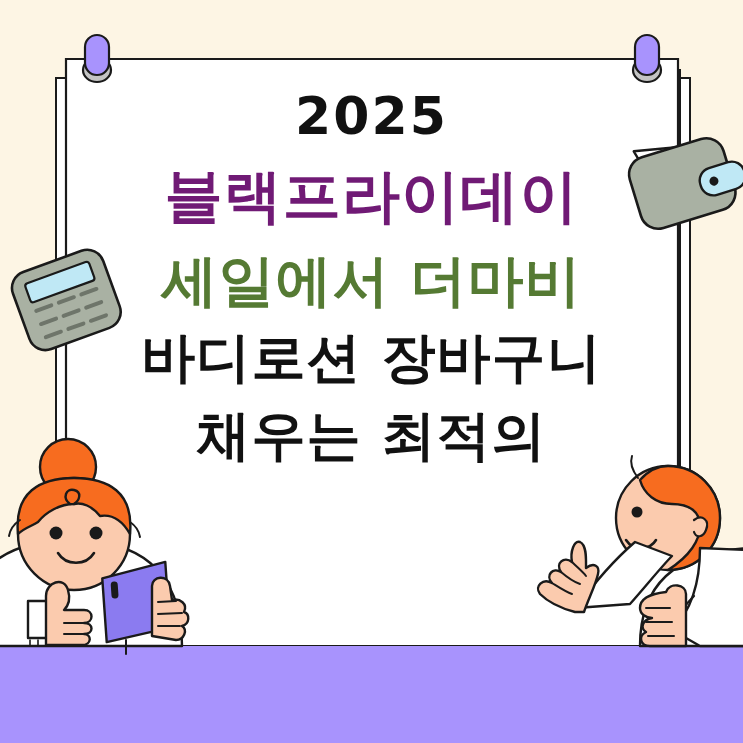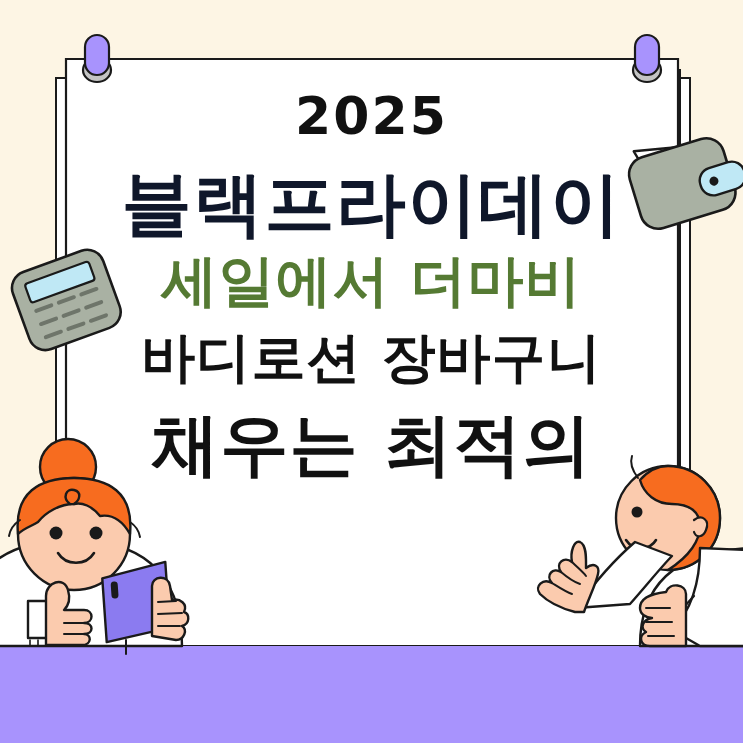--- a/index.html
+++ b/index.html
@@ -30,24 +30,24 @@
     position: absolute;
     left: 0;
     width: 743px;
     text-align: center;
     font-family: "DejaVu Sans", "Liberation Sans", sans-serif;
     font-weight: 700;
     white-space: nowrap;
     letter-spacing: 0.02em;
   }
   #line-year   { top: 86px;  font-size: 52px; color: #111111; letter-spacing: 0.04em; }
-  #line-bf     { top: 158px; font-size: 70px; color: #0f172a; }
+  #line-bf     { top: 158px; font-size: 58px; color: #701a75; }
   #line-sale   { top: 244px; font-size: 56px; color: #557A33; text-align: center; }
   #line-lotion { top: 322px; font-size: 54px; color: #111111; }
-  #line-fill   { top: 400px; font-size: 68px; color: #111111; }
+  #line-fill   { top: 400px; font-size: 54px; color: #111111; }
   #line-timing { top: 478px; font-size: 54px; color: #111111; }
 </style>
 </head>
 <body>
 
 <div id="poster">
 
   <svg class="layer" viewBox="0 0 743 743">
 
     <rect x="0" y="0" width="743" height="743" fill="#FDF5E4"></rect>

